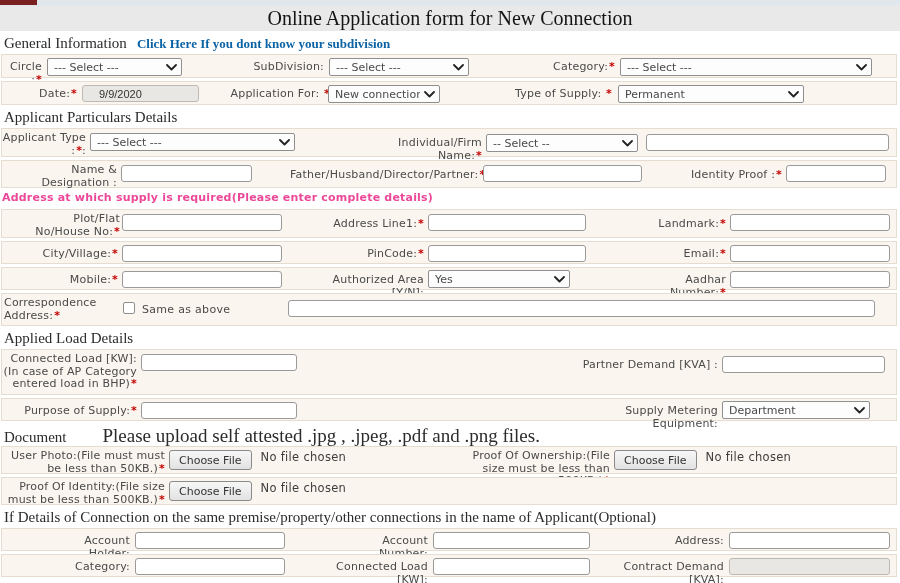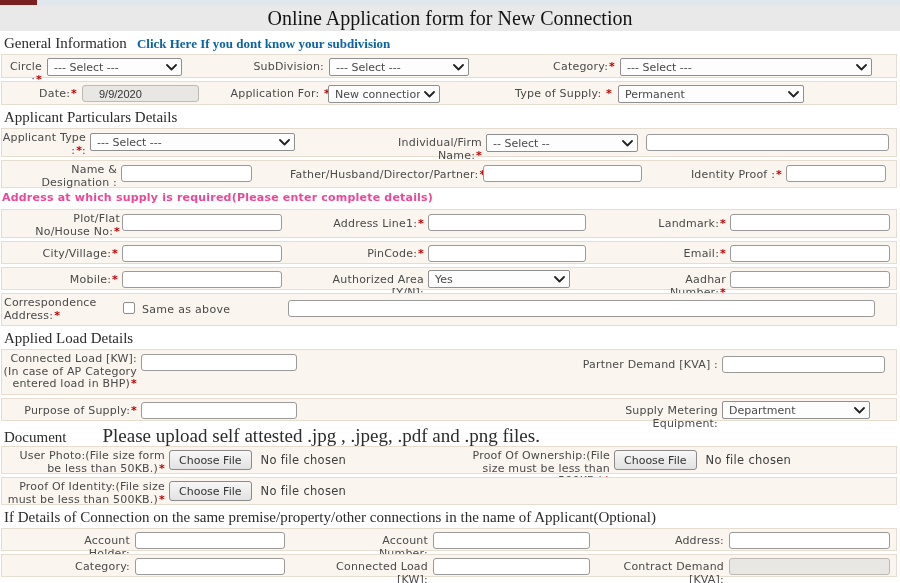--- a/index.html
+++ b/index.html
@@ -43,21 +43,21 @@
     position:absolute; top:3px; height:18px; border:1px solid #8f8f8f; border-radius:2px;
     background:#fdfdfd; display:flex; align-items:center; padding:0 4px 0 6px;
     font-size:11px; color:#4a4a4a; cursor:default;
   }
   .sel-val { flex:1; white-space:nowrap; overflow:hidden; }
   .chev { display:flex; align-items:center; margin-left:4px; }
   .checkbox {
     position:absolute; width:12px; height:12px; border:1px solid #8f8f8f; border-radius:2px; background:#fff;
   }
   .cb-label { position:absolute; font-size:11px; color:#4a4a4a; letter-spacing:.3px; }
-  .filectl { position:absolute; display:flex; align-items:center; }
+  .filectl { position:absolute; display:flex; }
   .file-btn {
     height:20px; border:1px solid #8a8a8a; border-radius:3px;
     background:linear-gradient(#f7f7f7,#e2e2e2); font-size:11px; color:#333; padding:0 9px;
     font-family:"DejaVu Sans","Liberation Sans",sans-serif; cursor:pointer;
   }
   .file-status { font-size:11.5px; color:#3d3d3d; margin-left:9px; letter-spacing:.3px; }
 </style>
 </head>
 <body>
 
@@ -227,21 +227,21 @@
       </span>
   </div>
 </div>
 
 <div class="shead" style="height:20px">
   <span>Document</span>
   <span class="note">Please upload self attested .jpg , .jpeg, .pdf and .png files.</span>
 </div>
 
 <div class="band h28f">
-  <div class="lbl" style="left:0;width:163px;top:3px"><span>User Photo:(File size form be less than 50KB.)</span><span class="req">*</span></div>
+  <div class="lbl" style="left:0;width:163px;top:3px"><span>User Photo:(File must must be less than 50KB.)</span><span class="req">*</span></div>
   <div class="filectl" style="left:167px;top:3px">
     <button class="file-btn">Choose File</button>
     <span class="file-status">No file chosen</span>
   </div>
   <div class="lbl" style="left:448px;width:160px;top:3px"><span>Proof Of Ownership:(File size must be less than 500KB.)</span><span class="req">*</span></div>
   <div class="filectl" style="left:612px;top:3px">
     <button class="file-btn">Choose File</button>
     <span class="file-status">No file chosen</span>
   </div>
 </div>

